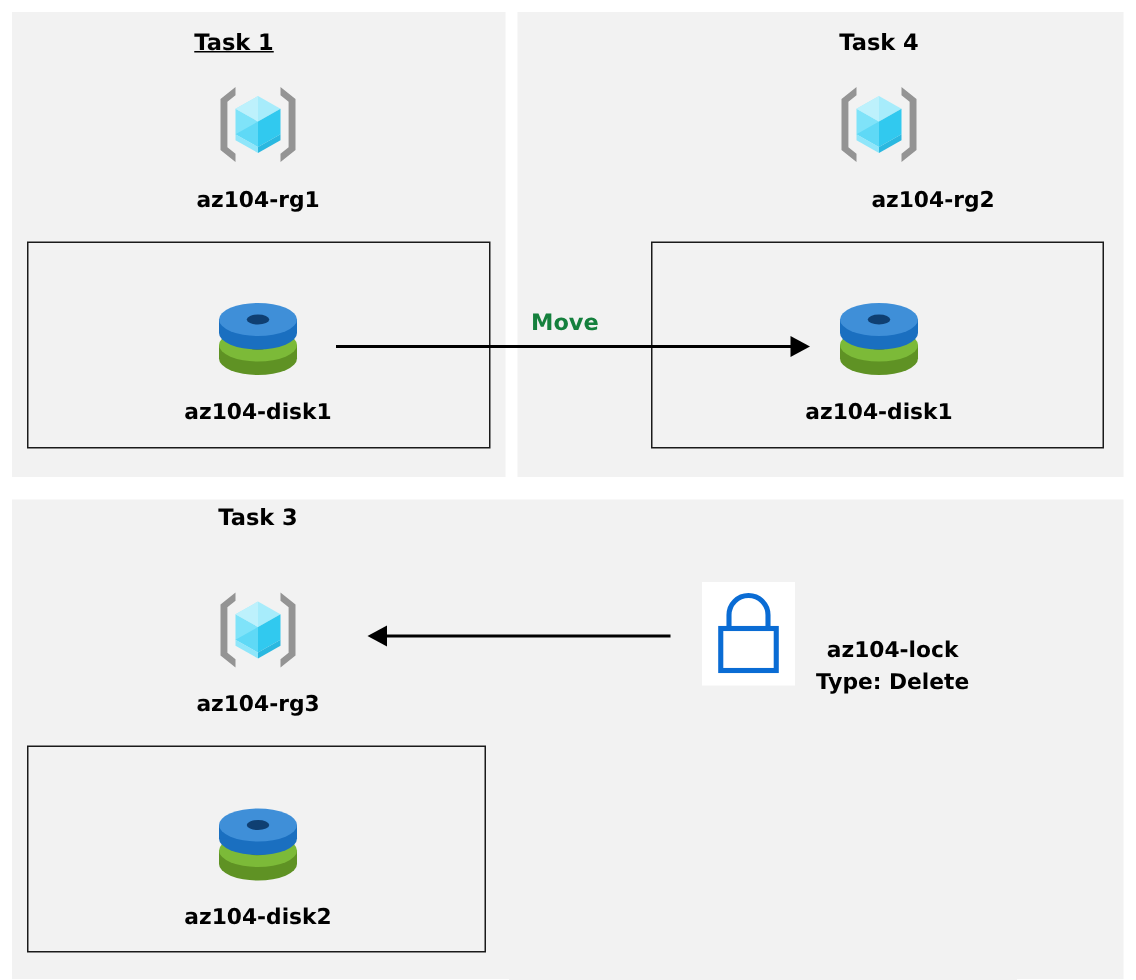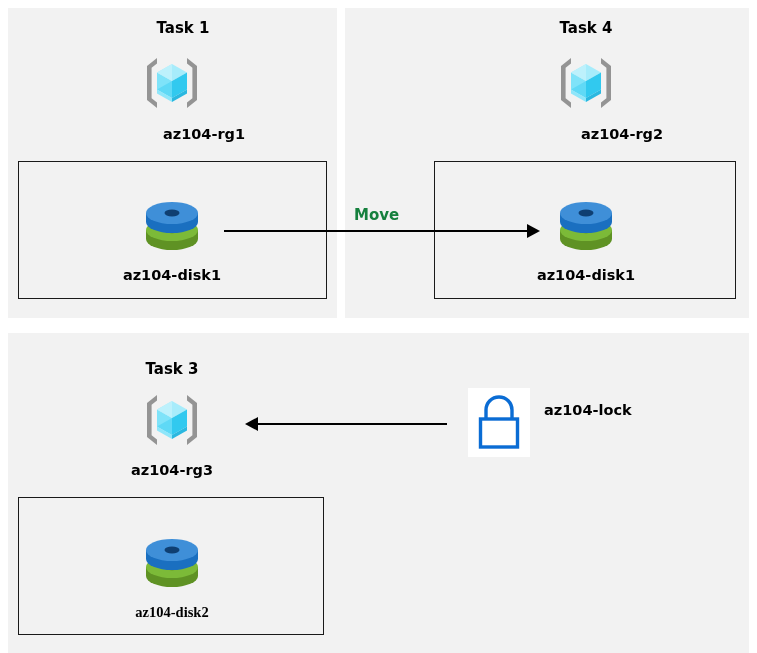--- a/index.html
+++ b/index.html
@@ -81,50 +81,51 @@
     position: absolute;
     background: #ffffff;
   }
   .lock-caption {
     position: absolute;
     font-size: 14.5px;
     font-weight: bold;
     color: #000000;
     line-height: 1.45;
     white-space: nowrap;
+    margin-top: 24px;
   }
   .lock-caption div { text-align: center; }
 </style>
 </head>
 <body>
 
 <div id="canvas">
 
   <div class="panel" style="left:8px; top:8px; width:329px; height:310px;"></div>
 
-  <div class="panel-title" style="left:183px; top:19px;">Task 1</div>
+  <div class="panel-title" style="left:156px; top:19px;text-decoration:underline;">Task 1</div>
 
   <div class="icon-wrap" style="left:172px; top:52px; width:62px; height:62px;">
     <svg width="62" height="62" viewBox="0 0 62 62">
 
       <path d="M16 6 L6 14 L6 48 L16 56 L16 50.5 L10.6 46.2 L10.6 15.8 L16 11.5 Z" fill="#949494"></path>
 
       <path d="M46 6 L56 14 L56 48 L46 56 L46 50.5 L51.4 46.2 L51.4 15.8 L46 11.5 Z" fill="#949494"></path>
 
       <polygon points="31,12 46,20.5 31,29 16,20.5" fill="#a7ecfb"></polygon>
       <polygon points="16,20.5 31,29 31,46 16,37.5" fill="#7fe3f9"></polygon>
       <polygon points="31,29 46,20.5 46,37.5 31,46" fill="#31c9ef"></polygon>
       <polygon points="31,29 16,37.5 31,46 31,29" fill="#5fd9f6"></polygon>
       <polygon points="16,37.5 31,46 31,50 16,41.5" fill="#8fe6fa"></polygon>
       <polygon points="31,46 46,37.5 46,41.5 31,50" fill="#2ab8e0"></polygon>
       <polygon points="16,20.5 31,12 31,29 16,20.5" fill="#bdf1fc"></polygon>
     </svg>
   </div>
 
-  <div class="node-label" style="left:172px; top:126px;margin-left:32px;">az104-rg1</div>
+  <div class="node-label" style="left:172px; top:126px;">az104-rg1</div>
 
   <div class="inner-box" style="left:18px; top:161px; width:309px; height:138px;"></div>
 
   <div class="icon-wrap" style="left:172px; top:197px; width:64px; height:58px;">
     <svg width="64" height="58" viewBox="0 0 64 58">
 
       <ellipse cx="32" cy="42" rx="26" ry="11" fill="#5f9224"></ellipse>
       <rect x="6" y="33" width="52" height="9" fill="#5f9224"></rect>
       <ellipse cx="32" cy="33" rx="26" ry="11" fill="#7cba38"></ellipse>
       <ellipse cx="32" cy="33" rx="7.5" ry="3.2" fill="#4c7a1a"></ellipse>
@@ -174,21 +175,21 @@
   </div>
 
   <div class="node-label" style="left:586px; top:267px;">az104-disk1</div>
 
   <div class="arrow-line" style="left:224px; top:230px; width:305px;"></div>
   <div class="arrow-head-right" style="left:527px; top:224px;"></div>
   <div class="arrow-label" style="left:354px; top:206px;">Move</div>
 
   <div class="panel" style="left:8px; top:333px; width:741px; height:320px;"></div>
 
-  <div class="panel-title" style="left:172px; top:360px;">Task 3</div>
+  <div class="panel-title" style="left:172px; top:336px;">Task 3</div>
 
   <div class="icon-wrap" style="left:172px; top:389px; width:62px; height:62px;">
     <svg width="62" height="62" viewBox="0 0 62 62">
       <path d="M16 6 L6 14 L6 48 L16 56 L16 50.5 L10.6 46.2 L10.6 15.8 L16 11.5 Z" fill="#949494"></path>
       <path d="M46 6 L56 14 L56 48 L46 56 L46 50.5 L51.4 46.2 L51.4 15.8 L46 11.5 Z" fill="#949494"></path>
       <polygon points="31,12 46,20.5 31,29 16,20.5" fill="#a7ecfb"></polygon>
       <polygon points="16,20.5 31,29 31,46 16,37.5" fill="#7fe3f9"></polygon>
       <polygon points="31,29 46,20.5 46,37.5 31,46" fill="#31c9ef"></polygon>
       <polygon points="31,29 16,37.5 31,46 31,29" fill="#5fd9f6"></polygon>
       <polygon points="16,37.5 31,46 31,50 16,41.5" fill="#8fe6fa"></polygon>
@@ -207,29 +208,30 @@
       <rect x="6" y="33" width="52" height="9" fill="#5f9224"></rect>
       <ellipse cx="32" cy="33" rx="26" ry="11" fill="#7cba38"></ellipse>
       <ellipse cx="32" cy="33" rx="7.5" ry="3.2" fill="#4c7a1a"></ellipse>
       <ellipse cx="32" cy="25" rx="26" ry="11" fill="#1a6fc0"></ellipse>
       <rect x="6" y="16" width="52" height="9" fill="#1a6fc0"></rect>
       <ellipse cx="32" cy="16" rx="26" ry="11" fill="#3f8fd8"></ellipse>
       <ellipse cx="32" cy="16" rx="7.5" ry="3.4" fill="#0f3f72"></ellipse>
     </svg>
   </div>
 
-  <div class="node-label" style="left:172px; top:604px;font-family:Liberation Serif, serif;">az104-disk2</div>
+  <div class="node-label" style="left:172px; top:604px;">az104-disk2</div>
 
   <div class="arrow-line" style="left:257px; top:423px; width:190px;"></div>
   <div class="arrow-head-left" style="left:245px; top:417px;"></div>
 
   <div class="lock-tile" style="left:468px; top:388px; width:62px; height:69px;">
     <svg width="62" height="69" viewBox="0 0 62 69">
       <path d="M18 31 L18 22 A13 13 0 0 1 44 22 L44 31" fill="none" stroke="#0a6cd4" stroke-width="3.4"></path>
       <rect x="12.5" y="31" width="37" height="28" fill="none" stroke="#0a6cd4" stroke-width="3.4"></rect>
     </svg>
   </div>
 
   <div class="lock-caption" style="left:544px; top:400px;">
     <div>az104-lock</div>
+    <div>Type: Delete</div>
   </div>
 
 </div>
 
 </body></html>

